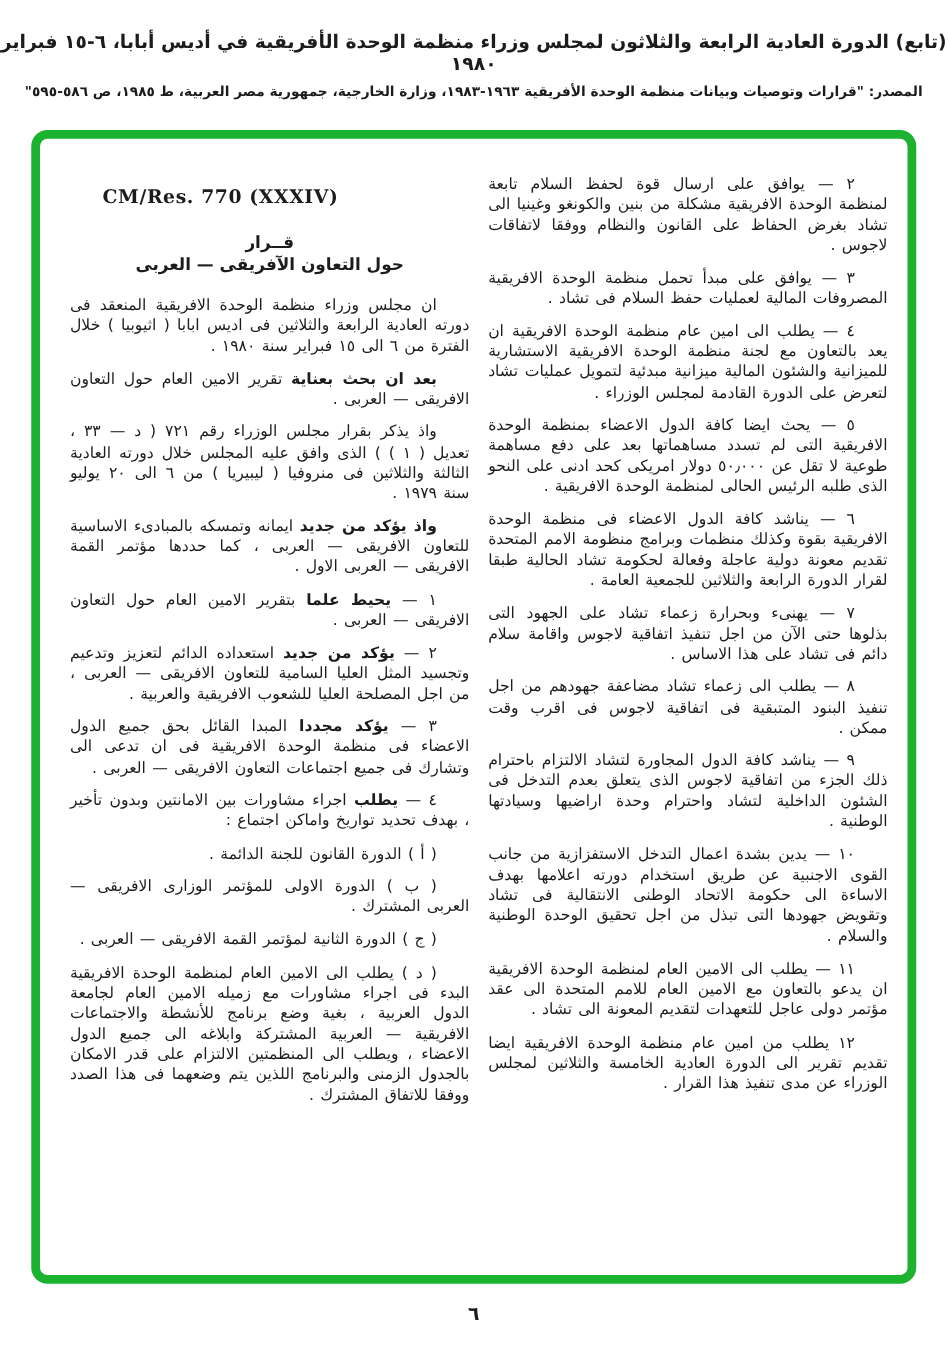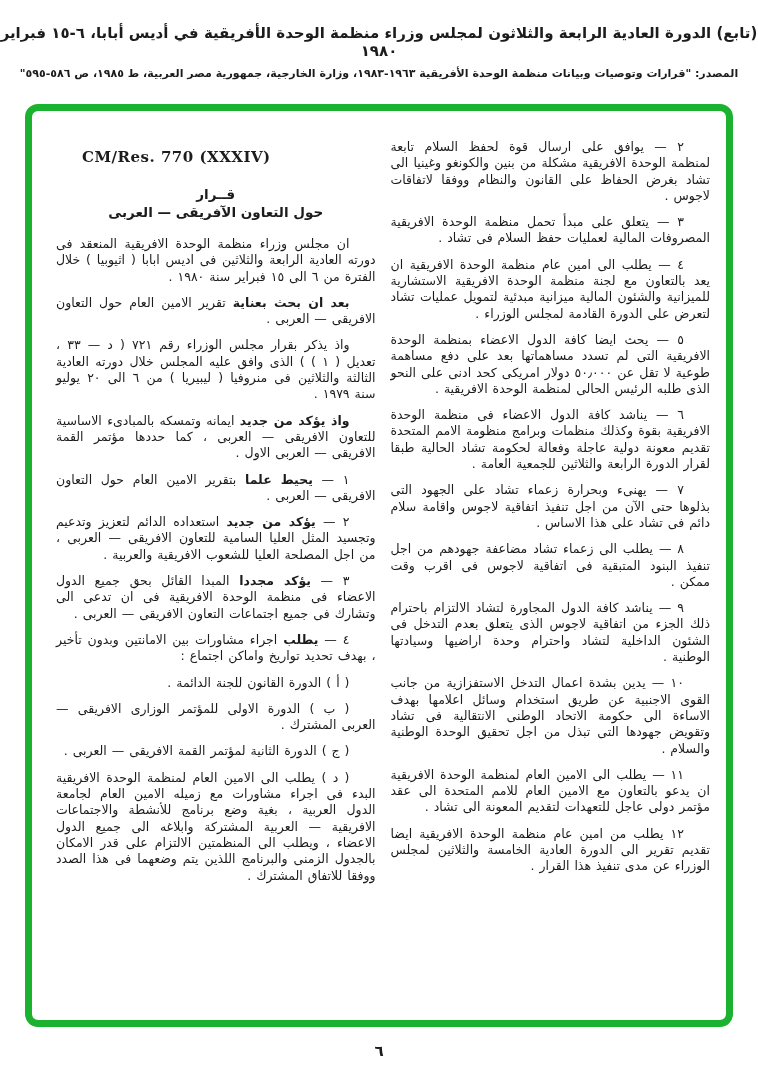--- a/index.html
+++ b/index.html
@@ -99,28 +99,28 @@
 <header class="doc-header">
   <div class="line1">(تابع) الدورة العادية الرابعة والثلاثون لمجلس وزراء منظمة الوحدة الأفريقية في أديس أبابا، ٦-١٥ فبراير ١٩٨٠</div>
   <div class="line2">المصدر: "قرارات وتوصيات وبيانات منظمة الوحدة الأفريقية ١٩٦٣-١٩٨٣، وزارة الخارجية، جمهورية مصر العربية، ط ١٩٨٥، ص ٥٨٦-٥٩٥"</div>
 </header>
 
 <div class="green-frame" style="border-color: rgb(26, 178, 46);">
   <div class="columns">
 
     <section class="col">
       <p class="ar"><span class="num">٢ —</span> <b class="lead"></b> <span>يوافق على ارسال قوة لحفظ السلام تابعة لمنظمة الوحدة الافريقية مشكلة من بنين والكونغو وغينيا الى تشاد بغرض الحفاظ على القانون والنظام ووفقا لاتفاقات لاجوس .</span></p>
-      <p class="ar"><span class="num">٣ —</span> <b class="lead"></b> <span>يتعلق على مبدأ تحمل منظمة الوحدة الافريقية المصروفات المالية لعمليات حفظ السلام فى تشاد .</span></p>
+      <p class="ar"><span class="num">٣ —</span> <b class="lead"></b> <span>يوافق على مبدأ تحمل منظمة الوحدة الافريقية المصروفات المالية لعمليات حفظ السلام فى تشاد .</span></p>
       <p class="ar"><span class="num">٤ —</span> <b class="lead"></b> <span>يطلب الى امين عام منظمة الوحدة الافريقية ان يعد بالتعاون مع لجنة منظمة الوحدة الافريقية الاستشارية للميزانية والشئون المالية ميزانية مبدئية لتمويل عمليات تشاد لتعرض على الدورة القادمة لمجلس الوزراء .</span></p>
       <p class="ar"><span class="num">٥ —</span> <b class="lead"></b> <span>يحث ايضا كافة الدول الاعضاء بمنظمة الوحدة الافريقية التى لم تسدد مساهماتها بعد على دفع مساهمة طوعية لا تقل عن ٥٠٫٠٠٠ دولار امريكى كحد ادنى على النحو الذى طلبه الرئيس الحالى لمنظمة الوحدة الافريقية .</span></p>
       <p class="ar"><span class="num">٦ —</span> <b class="lead"></b> <span>يناشد كافة الدول الاعضاء فى منظمة الوحدة الافريقية بقوة وكذلك منظمات وبرامج منظومة الامم المتحدة تقديم معونة دولية عاجلة وفعالة لحكومة تشاد الحالية طبقا لقرار الدورة الرابعة والثلاثين للجمعية العامة .</span></p>
       <p class="ar"><span class="num">٧ —</span> <b class="lead"></b> <span>يهنىء وبحرارة زعماء تشاد على الجهود التى بذلوها حتى الآن من اجل تنفيذ اتفاقية لاجوس واقامة سلام دائم فى تشاد على هذا الاساس .</span></p>
       <p class="ar"><span class="num">٨ —</span> <b class="lead"></b> <span>يطلب الى زعماء تشاد مضاعفة جهودهم من اجل تنفيذ البنود المتبقية فى اتفاقية لاجوس فى اقرب وقت ممكن .</span></p>
       <p class="ar"><span class="num">٩ —</span> <b class="lead"></b> <span>يناشد كافة الدول المجاورة لتشاد الالتزام باحترام ذلك الجزء من اتفاقية لاجوس الذى يتعلق بعدم التدخل فى الشئون الداخلية لتشاد واحترام وحدة اراضيها وسيادتها الوطنية .</span></p>
-      <p class="ar"><span class="num">١٠ —</span> <b class="lead"></b> <span>يدين بشدة اعمال التدخل الاستفزازية من جانب القوى الاجنبية عن طريق استخدام وسائل اعلامها بهدف الاساءة الى حكومة الاتحاد الوطنى الانتقالية فى تشاد وتقويض جهودها التى تبذل من اجل تحقيق الوحدة الوطنية والسلام .</span></p>
+      <p class="ar"><span class="num">١٠ —</span> <b class="lead"></b> <span>يدين بشدة اعمال التدخل الاستفزازية من جانب القوى الاجنبية عن طريق استخدام دورته اعلامها بهدف الاساءة الى حكومة الاتحاد الوطنى الانتقالية فى تشاد وتقويض جهودها التى تبذل من اجل تحقيق الوحدة الوطنية والسلام .</span></p>
       <p class="ar"><span class="num">١١ —</span> <b class="lead"></b> <span>يطلب الى الامين العام لمنظمة الوحدة الافريقية ان يدعو بالتعاون مع الامين العام للامم المتحدة الى عقد مؤتمر دولى عاجل للتعهدات لتقديم المعونة الى تشاد .</span></p>
       <p class="ar"><span class="num">١٢</span> <b class="lead"></b> <span>يطلب من امين عام منظمة الوحدة الافريقية ايضا تقديم تقرير الى الدورة العادية الخامسة والثلاثين لمجلس الوزراء عن مدى تنفيذ هذا القرار .</span></p>
     </section>
 
     <section class="col">
       <div class="doc-ref">CM/Res. 770 (XXXIV)</div>
       <div class="res-title1">قــرار</div>
       <div class="res-title2">حول التعاون الآفريقى — العربى</div>
       <p class="ar"><span class="num"></span> <b class="lead"></b> <span>ان مجلس وزراء منظمة الوحدة الافريقية المنعقد فى دورته العادية الرابعة والثلاثين فى اديس ابابا ( اثيوبيا ) خلال الفترة من ٦ الى ١٥ فبراير سنة ١٩٨٠ .</span></p>
       <p class="ar"><span class="num"></span> <b class="lead">بعد ان بحث بعناية</b> <span>تقرير الامين العام حول التعاون الافريقى — العربى .</span></p>

